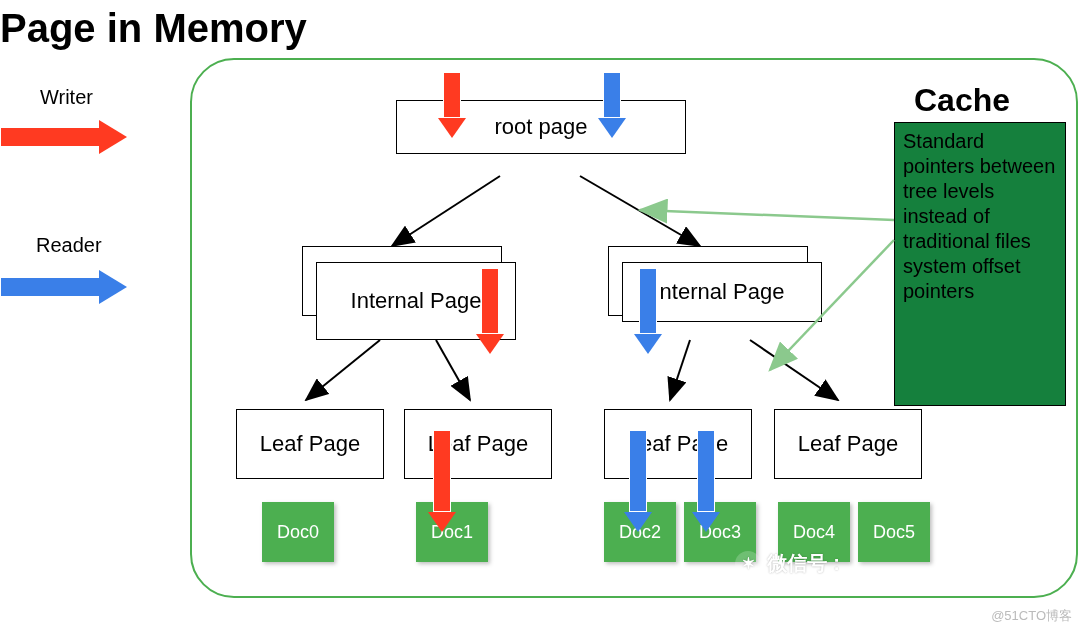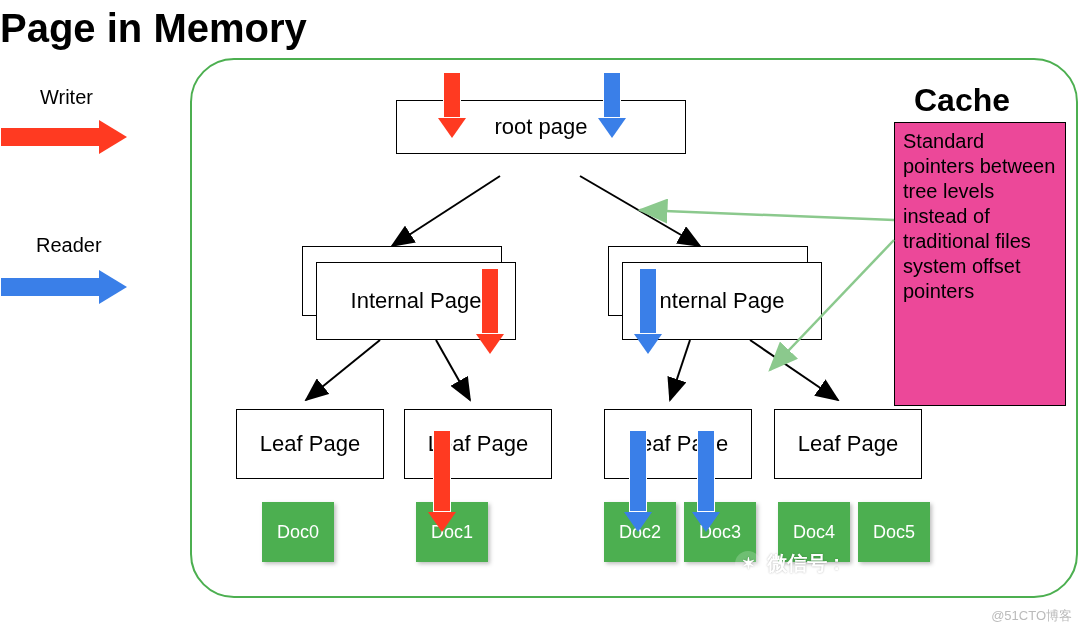--- a/index.html
+++ b/index.html
@@ -65,21 +65,21 @@
     background:#fff;
     display:flex; align-items:center; justify-content:center;
     font-size:22px; color:#000;
     text-align:center;
   }
   .root { left:396px; top:100px; width:290px; height:54px; }
   
   .ip1-back { left:302px; top:246px; width:200px; height:70px; }
   .ip1 { left:316px; top:262px; width:200px; height:78px; }
   .ip2-back { left:608px; top:246px; width:200px; height:70px; }
-  .ip2 { left:622px; top:262px; width:200px; height:78px; }
+  .ip2 { left:622px; top:262px; width:200px; height:60px; }
   
   .leaf { width:148px; height:70px; top:402px;margin-top:7px; }
   .lf1 { left:236px; }
   .lf2 { left:404px; }
   .lf3 { left:604px; }
   .lf4 { left:774px; }
 
   
   .doc {
     position:absolute; top:502px; width:72px; height:60px;
@@ -91,21 +91,21 @@
   .d0{left:262px;} .d1{left:416px;} .d2{left:604px;} .d3{left:684px;}
   .d4{left:778px;} .d5{left:858px;}
 
   
   .cache-title{
     position:absolute; left:914px; top:82px;
     font-size:32px; font-weight:700;
   }
   .cache-box{
     position:absolute; left:894px; top:122px;
-    width:172px; height:284px; border:1.5px solid #000; background:#ec4899;
+    width:172px; height:284px; border:1.5px solid #000; background:#15803d;
     padding:6px 8px; font-size:20px; line-height:1.25;
   }
 
   
   svg.overlay{
     position:absolute; left:0; top:0; width:1080px; height:629px;
     pointer-events:none;
   }
 
   

